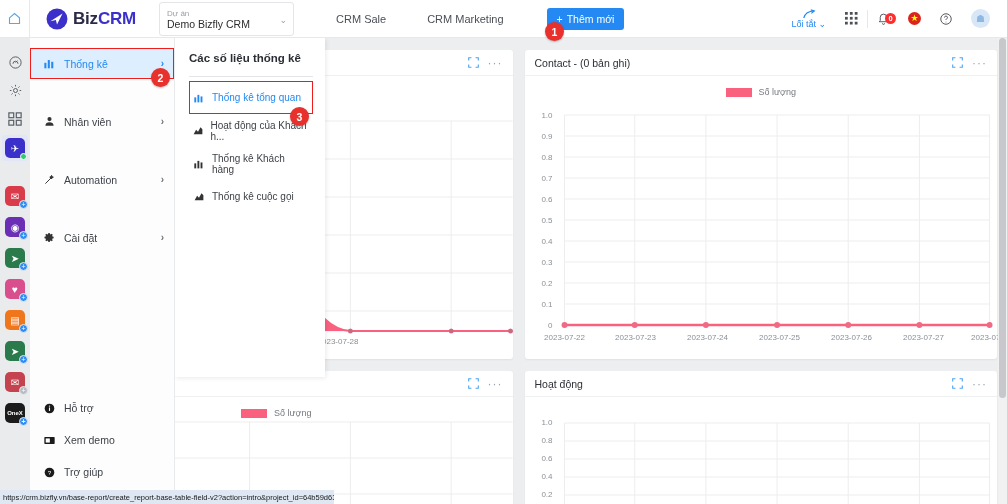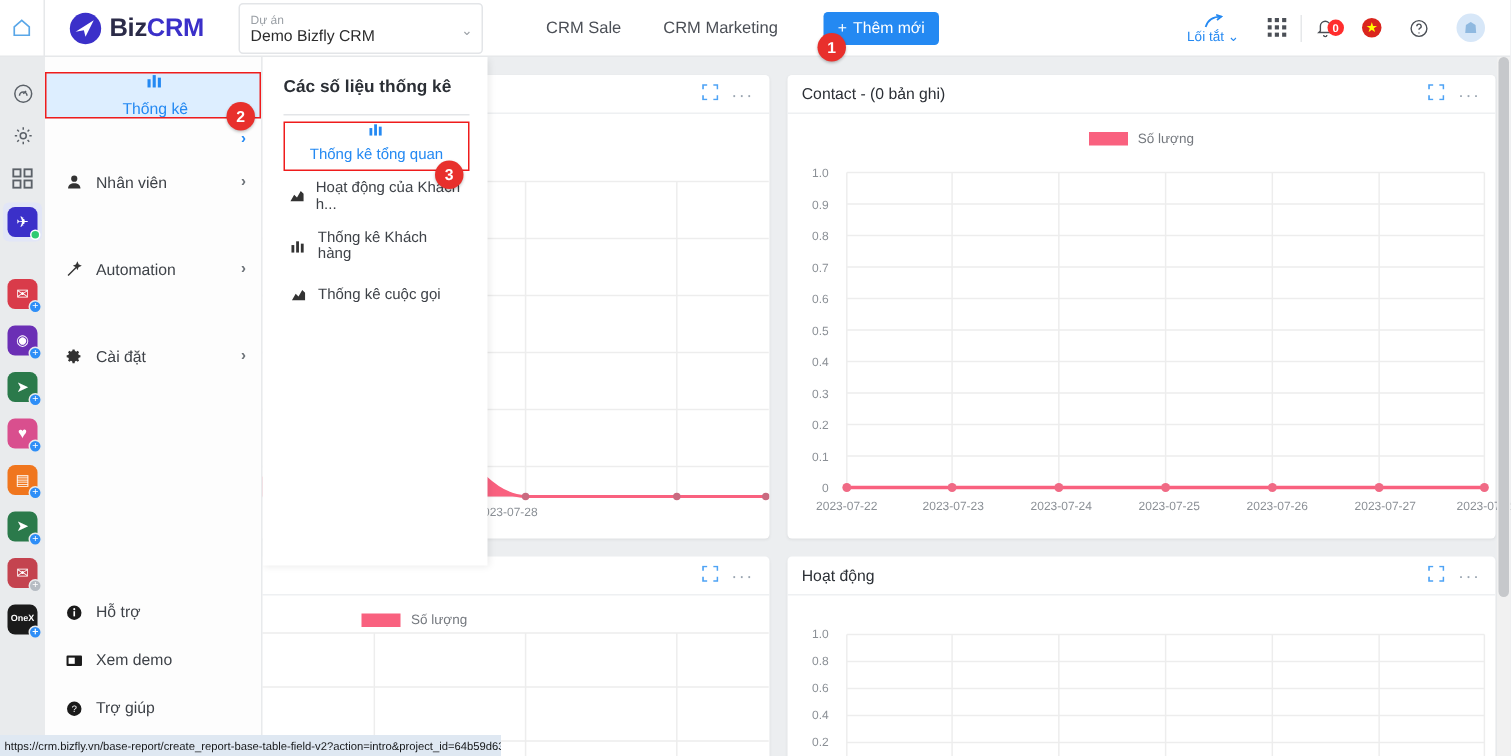--- a/index.html
+++ b/index.html
@@ -22,30 +22,30 @@
     border-right: 1px solid #e6e8ea;
   }
   .hdr-home svg { display:block; }
   .brand { display: flex; align-items: center; gap: 5px; padding-left: 16px; }
   .brand-logo { width: 22px; height: 22px; }
   .brand-text { font-size: 17px; font-weight: bold; letter-spacing: -.2px; }
   .brand-text .b1 { color: #2b2b48; }
   .brand-text .b2 { color: #3b30c9; }
 
   .proj-select {
-    margin-left: 23px; width: 163px; height: 34px; border: 1px solid #e3e5e8;
+    margin-left: 23px; width: 135px; height: 34px; border: 1px solid #e3e5e8;
     border-radius: 3px; background: #fff; padding: 2px 6px 0 7px;
     display: flex; align-items: center; justify-content: space-between;
   }
   .proj-inner { display: flex; flex-direction: column; line-height: 1.15; }
   .proj-label { font-size: 8px; color: #9ba0a6; }
   .proj-value { font-size: 10.5px; color: #2c2c2c; }
   .proj-caret { color: #9ba0a6; font-size: 9px; }
 
-  .nav { display: flex; align-items: center; gap: 0; margin-left: 28px; height: 38px; }
+  .nav { display: flex; align-items: center; gap: 13px; margin-left: 28px; height: 38px; }
   .nav-item {
     font-size: 11px; color: #4b4f56; padding: 0 14px; height: 38px;
     display: flex; align-items: center; position: relative; white-space: nowrap;
   }
   .nav-item.active { color: #2489f2; }
   .nav-item.active:after {
     content: ""; position: absolute; left: 11px; right: 11px; bottom: 0;
     height: 2px; background: #2489f2;
   }
   .nav-item.boxed { outline: 1.6px solid #ef1c1c; outline-offset: -1px; }
@@ -109,41 +109,41 @@
   .menu-panel {
     position: absolute; left: 30px; top: 38px; width: 145px; height: 466px;
     background: #fdfdfd; border-right: 1px solid #e8eaec; z-index: 25;
     padding-top: 10px;
   }
   .menu-row {
     height: 31px; display: flex; align-items: center; padding: 0 10px 0 13px;
     font-size: 10.5px; color: #3e4248; gap: 8px; position: relative;
   }
   .menu-row.sel { background: #ddeeff; color: #2489f2; }
-  .menu-row.boxed { outline: 1.6px solid #ef1c1c; outline-offset: -1px; flex-direction: column; }
+  .menu-row.boxed { outline: 1.6px solid #ef1c1c; outline-offset: -1px; }
   .menu-row .m-ic { width: 13px; display: flex; align-items: center; justify-content: center; }
   .menu-row .chev { margin-left: auto; color: #6b7177; font-size: 10px; font-weight: bold; }
   .menu-row.sel .chev { color: #2489f2; }
   .menu-spacer { height: 27px; }
   .menu-bottom { position: absolute; left: 0; bottom: 16px; width: 100%; }
   .menu-bottom .menu-row { height: 32px; color: #3e4248; }
 
   
   .submenu {
     position: absolute; left: 175px; top: 38px; width: 150px; height: 339px;
     background: #ffffff; z-index: 24; padding: 14px 12px 0 14px;
     box-shadow: 1px 1px 5px rgba(0,0,0,.09);
   }
   .submenu-title { font-size: 11.5px; color: #2b2f35; font-weight: bold; padding-bottom: 12px; }
   .submenu-div { height: 1px; background: #e3e5e8; margin-bottom: 4px; }
   .sub-row {
     height: 33px; display: flex; align-items: center; gap: 7px;
     font-size: 10px; color: #3e4248; position: relative; padding: 0 4px;
   }
-  .sub-row.sel { color: #2489f2; flex-direction: column; }
+  .sub-row.sel { color: #2489f2; }
   .sub-row.boxed { outline: 1.6px solid #ef1c1c; outline-offset: -1px; }
   .sub-row .s-ic { width: 12px; display: flex; align-items: center; justify-content: center; }
 
   
   .marker {
     position: absolute; width: 19px; height: 19px; border-radius: 50%;
     background: #e8302c; color: #fff; font-size: 10.5px; font-weight: bold;
     display: flex; align-items: center; justify-content: center;
     box-shadow: 0 1px 2px rgba(0,0,0,.25); z-index: 60;
   }

